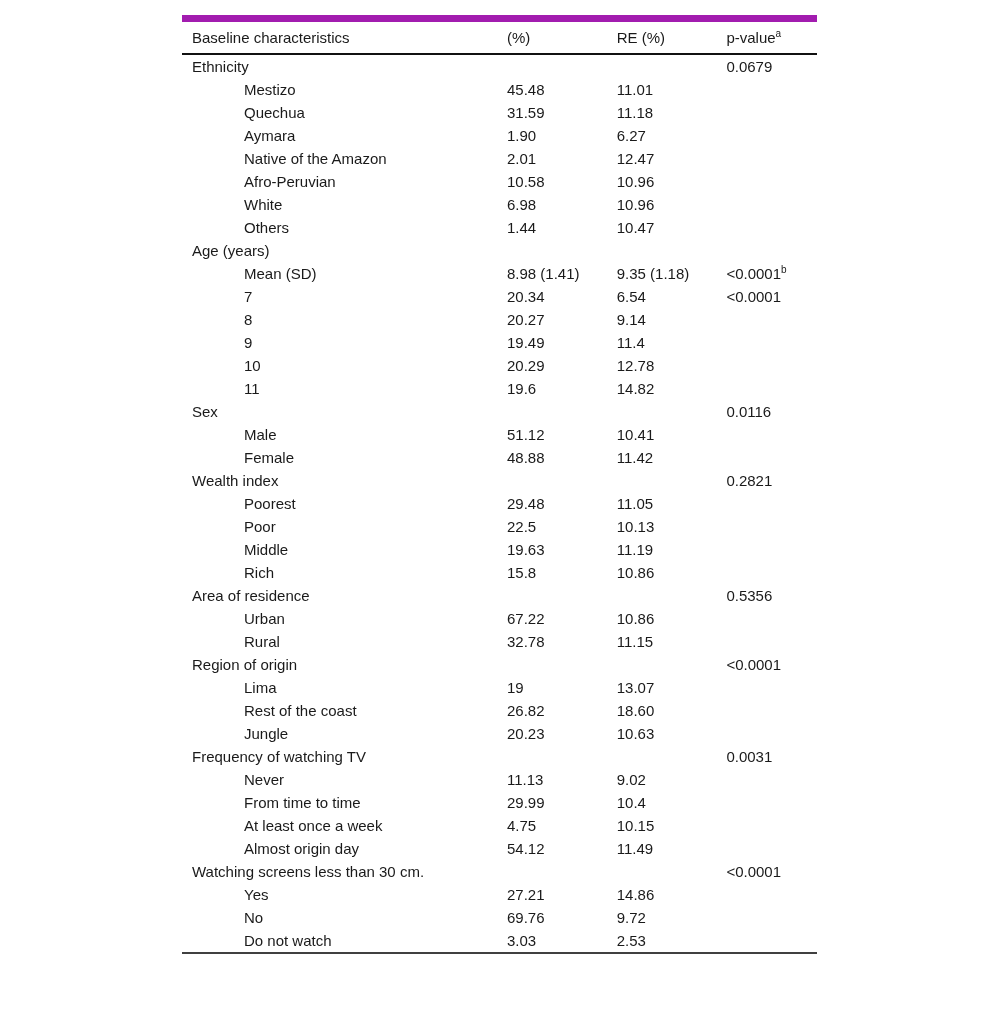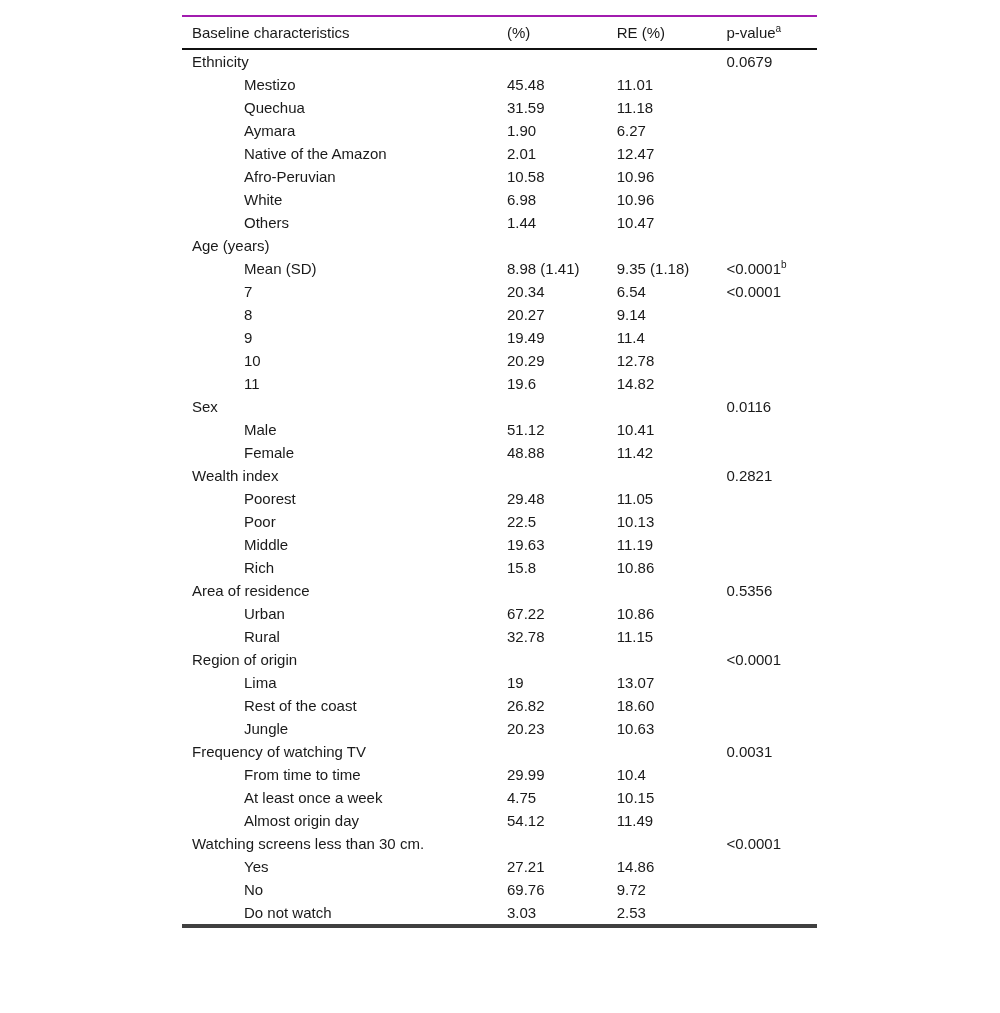--- a/index.html
+++ b/index.html
@@ -20,32 +20,32 @@
       top: 15px;
       width: 635px;
     }
     table {
       width: 635px;
       border-collapse: collapse;
       font-size: 15px;
       line-height: 23px;
     }
     thead tr {
-      border-top: 2px solid #a21caf;
+      border-top: 7px solid #a21caf;
       border-bottom: 2px solid #111;
     }
     thead th {
       font-weight: normal;
       text-align: left;
       height: 31px;
       padding: 0;
       vertical-align: middle;
     }
     tbody tr.last {
-      border-bottom: 4px solid #404040;
+      border-bottom: 2px solid #404040;
     }
     td {
       padding: 0;
       height: 23px;
       vertical-align: middle;
       white-space: nowrap;
     }
     .c1 { width: 286px; padding-left: 10px; }
     .c2 { width: 120px; }
     .c3 { width: 120px; }
@@ -251,20 +251,26 @@
           <td class="c3">10.63</td>
           <td class="c4"><span></span></td>
         </tr>
         <tr>
           <td class="c1">Frequency of watching TV</td>
           <td class="c2"></td>
           <td class="c3"></td>
           <td class="c4">0.0031</td>
         </tr>
         <tr>
+          <td class="c1 sub">Never</td>
+          <td class="c2">11.13</td>
+          <td class="c3">9.02</td>
+          <td class="c4"><span></span></td>
+        </tr>
+        <tr>
           <td class="c1 sub">From time to time</td>
           <td class="c2">29.99</td>
           <td class="c3">10.4</td>
           <td class="c4"><span></span></td>
         </tr>
         <tr>
           <td class="c1 sub">At least once a week</td>
           <td class="c2">4.75</td>
           <td class="c3">10.15</td>
           <td class="c4"><span></span></td>

